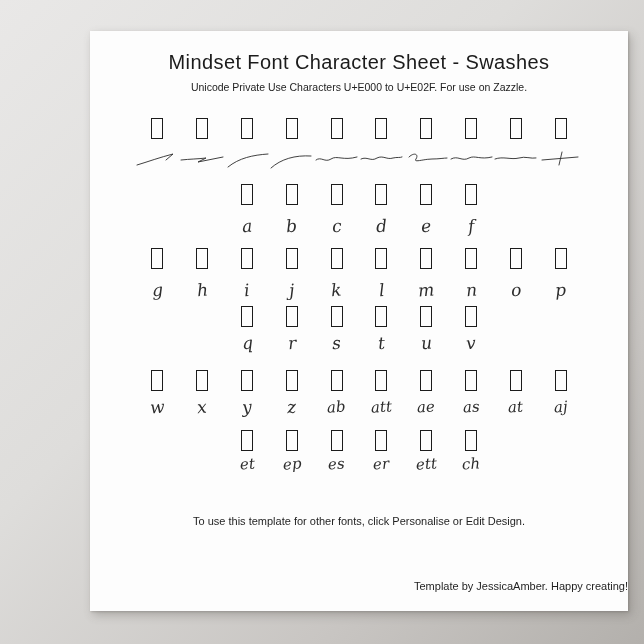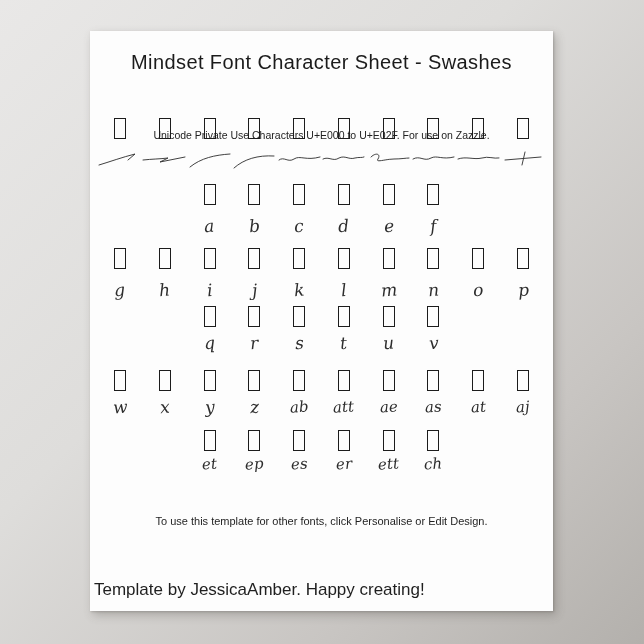--- a/index.html
+++ b/index.html
@@ -9,37 +9,36 @@
     overflow: hidden;
   }
   .stage {
     position: relative;
     width: 644px; height: 644px;
     background: linear-gradient(135deg, #e9e8e7 0%, #dedddb 40%, #c8c5c2 75%, #b3b0ac 100%);
   }
   .poster {
     position: absolute;
     left: 90px; top: 31px;
-    width: 463px; height: 580px;
+    width: 538px; height: 580px;
     background: #fdfdfd;
     box-shadow: 3px 4px 9px rgba(80, 75, 70, 0.30), 1px 1px 2px rgba(80,75,70,0.25);
   }
   .title {
     position: absolute; top: 16px; left: 0; right: 0;
     text-align: center;
     font-size: 20px; line-height: 30px;
     letter-spacing: 0.4px;
     color: #1b1b1b;
   }
   .subtitle {
     position: absolute; top: 50px; left: 0; right: 0;
     text-align: center;
     font-size: 10.5px;
     color: #222;
-    margin-top: 48px;
   }
   .char-row {
     position: absolute; left: 0; right: 0;
     display: flex;
     justify-content: center;
   }
   .cell {
     width: 44.8px;
     flex: 0 0 44.8px;
     display: flex;
@@ -74,22 +73,22 @@
   }
   .instructions {
     position: absolute; top: 482px; left: 0; right: 0;
     text-align: center;
     font-size: 11px; line-height: 17px;
     color: #1f1f1f;
   }
   .instructions span { display: block; }
   .credit {
     position: absolute; top: 549px; left: 4px; right: 0;
-    text-align: left;
-    font-size: 17px;
+    text-align: right;
+    font-size: 11px;
     color: #1f1f1f;
   }
 </style>
 </head>
 <body>
 
 <div class="stage">
   <div class="poster">
     <div class="title">Mindset Font Character Sheet - Swashes</div>
     <div class="subtitle">Unicode Private Use Characters U+E000 to U+E02F. For use on Zazzle.</div>

